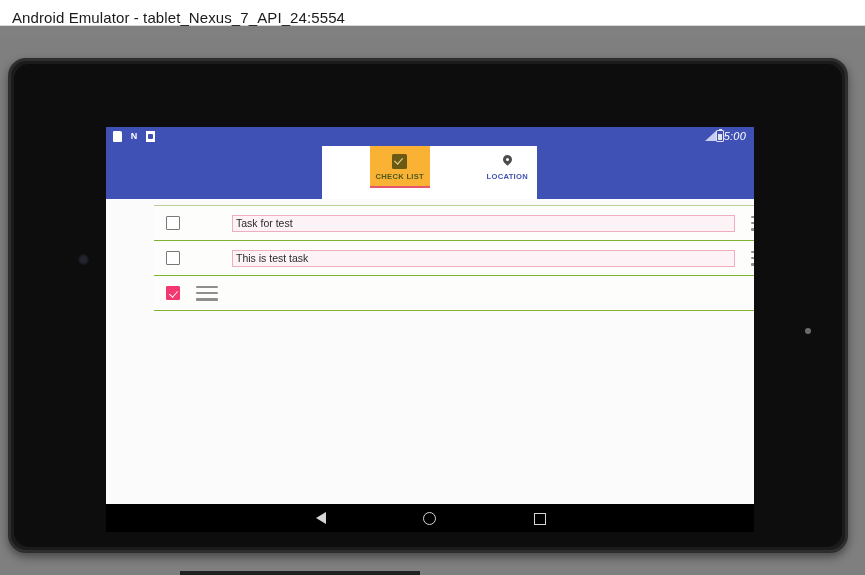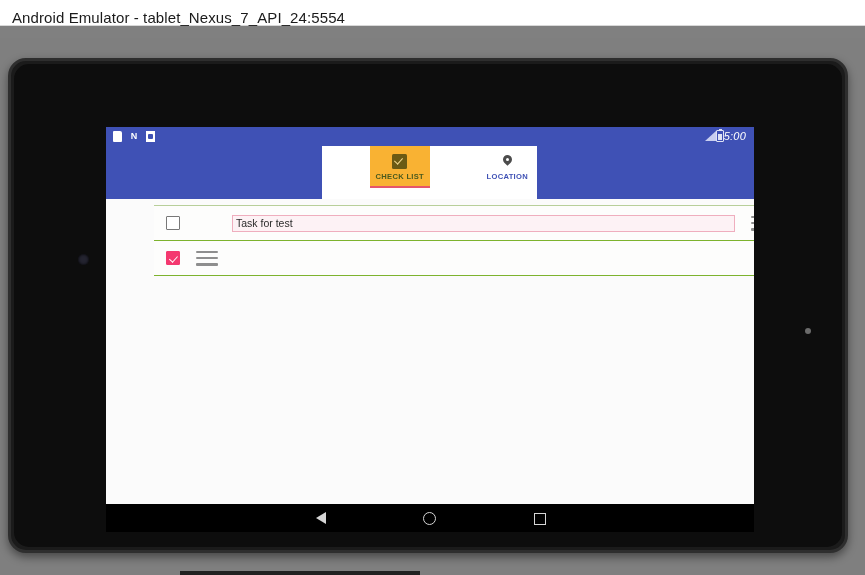--- a/index.html
+++ b/index.html
@@ -485,20 +485,29 @@
               <div class="task-row">
                 <span class="row-checkbox"></span>
                 <input class="row-input" type="text" value="Task for test" style="">
                 <span class="row-handle">
                   <span></span>
                     <span></span>
                     <span></span>
                 </span>
               </div>
 
+              <div class="task-row">
+                <span class="row-checkbox"></span>
+                <input class="row-input" type="text" value="This is test task" style="">
+                <span class="row-handle">
+                  <span></span>
+                    <span></span>
+                    <span></span>
+                </span>
+              </div>
 
               <div class="task-row">
                 <span class="row-checkbox checked"></span>
                 <span class="row-handle">
                   <span></span>
                     <span></span>
                     <span></span>
                 </span>
               </div>
 

